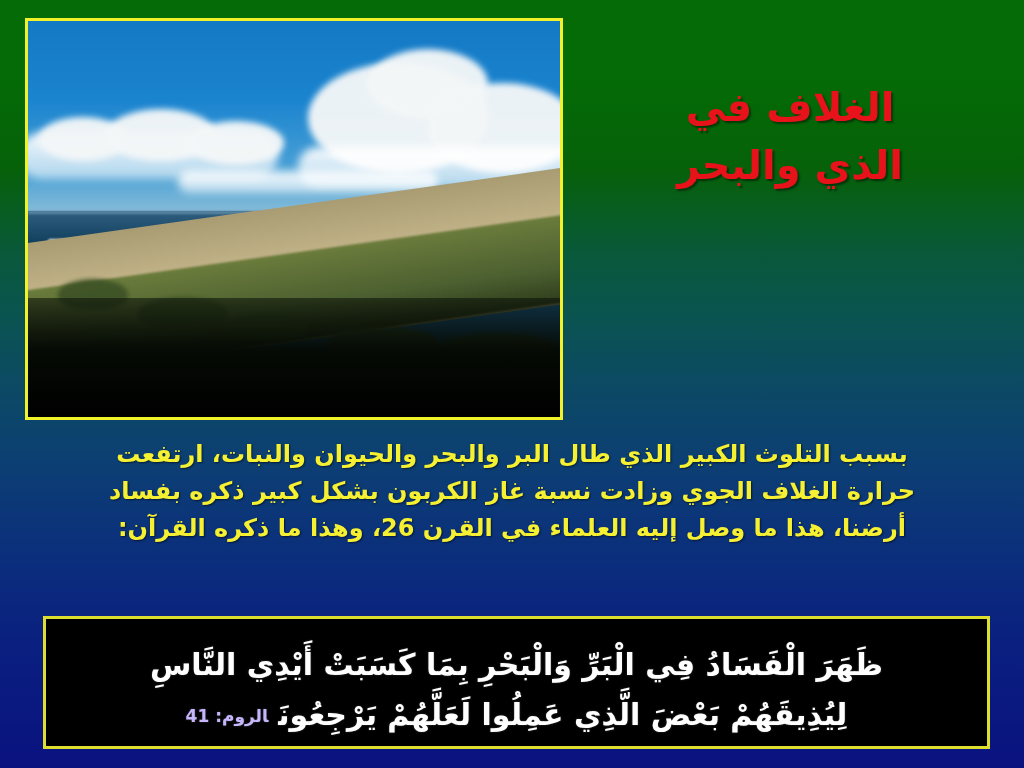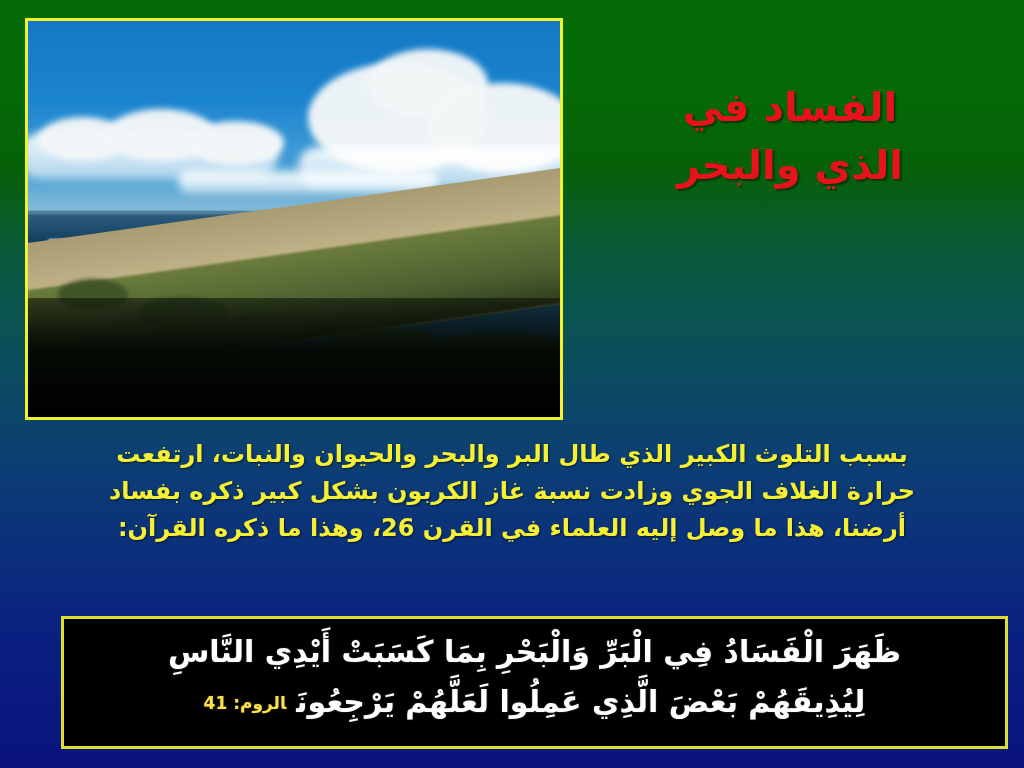--- a/index.html
+++ b/index.html
@@ -145,42 +145,42 @@
     font-size: 24px;
     line-height: 37px;
     direction: rtl;
     text-shadow: 1px 1px 2px rgba(0,0,0,.55);
   }
   .body-line { display: block; white-space: nowrap; }
 
   
   .verse-box {
     position: absolute;
-    left: 61px;
+    left: 43px;
     top: 616px;
     width: 947px;
     height: 133px;
     background: #000;
     border: 3px solid #dede2e;
     box-sizing: border-box;
     direction: rtl;
     text-align: center;
-    padding-top: 8px;
+    padding-top: 21px;
   }
   .verse-line {
     display: block;
     color: #ffffff;
     font-weight: bold;
     font-size: 30px;
     line-height: 50px;
     white-space: nowrap;
     text-shadow: 0 0 2px rgba(255,255,255,.25);
   }
   .verse-ref {
-    color: #fde047;
+    color: #c4b5fd;
     font-size: 17px;
     font-weight: bold;
     margin-inline-start: 10px;
     vertical-align: 3px;
   }
 </style>
 </head>
 <body>
 
 <div class="slide">
@@ -217,21 +217,21 @@
       <div class="grass" style="left:110px; top:276px; width:90px; height:32px;"></div>
       <div class="grass" style="left:200px; top:292px; width:80px; height:28px;"></div>
       <div class="grass" style="left:300px; top:306px; width:110px; height:30px;"></div>
       <div class="grass" style="left:410px; top:312px; width:120px; height:34px;"></div>
 
       <div class="foreground-dark"></div>
     </div>
   </div>
 
   <div class="title">
-    <span class="title-line">الفساد في</span>
+    <span class="title-line">الغلاف في</span>
     <span class="title-line">الذي والبحر</span>
   </div>
 
   <div class="body-text">
     <span class="body-line">بسبب التلوث الكبير الذي طال البر والبحر والحيوان والنبات، ارتفعت</span>
     <span class="body-line">حرارة الغلاف الجوي وزادت نسبة غاز الكربون بشكل كبير ذكره بفساد</span>
     <span class="body-line">أرضنا، هذا ما وصل إليه العلماء في القرن 26، وهذا ما ذكره القرآن:</span>
   </div>
 
   <div class="verse-box">

